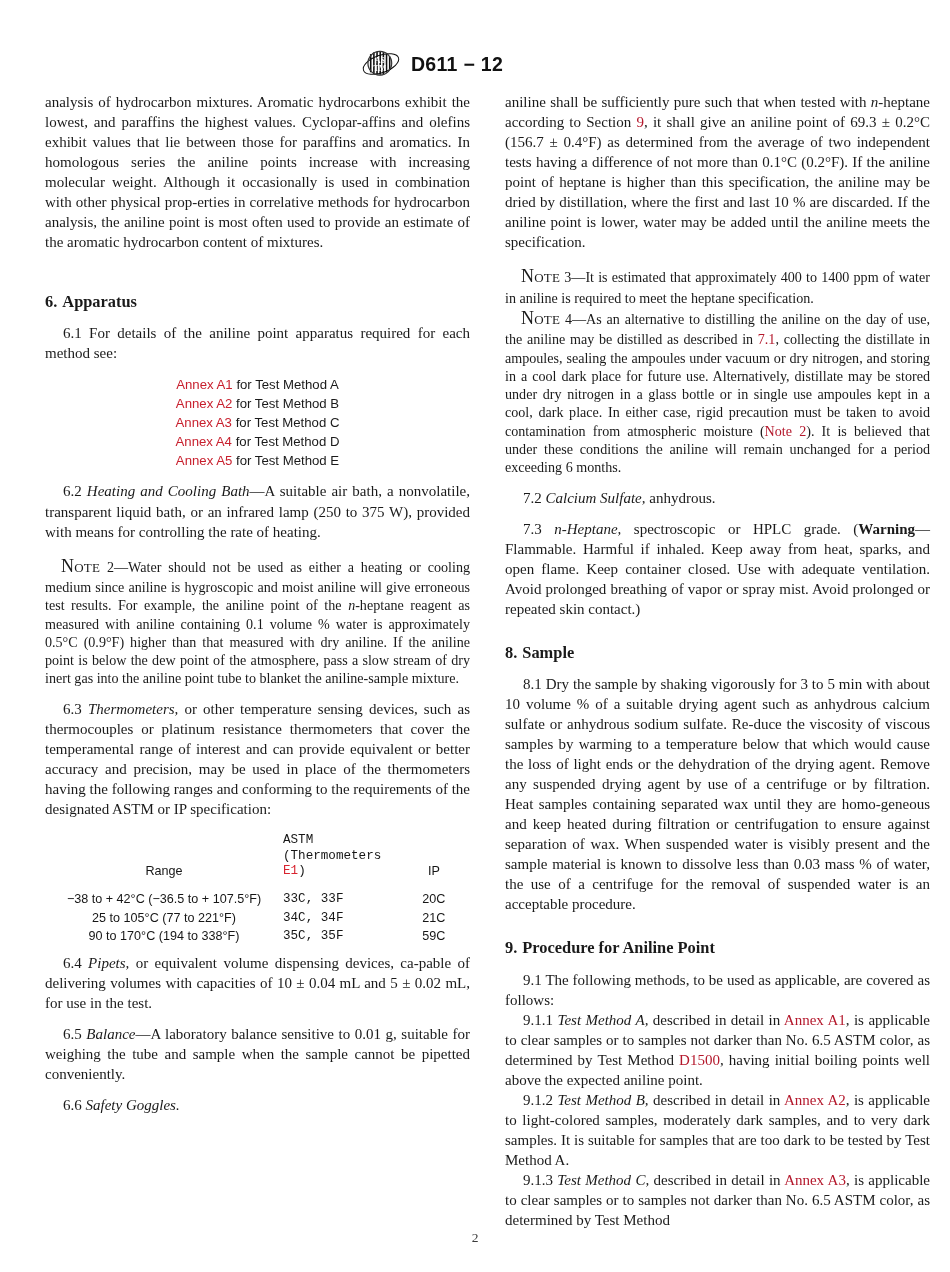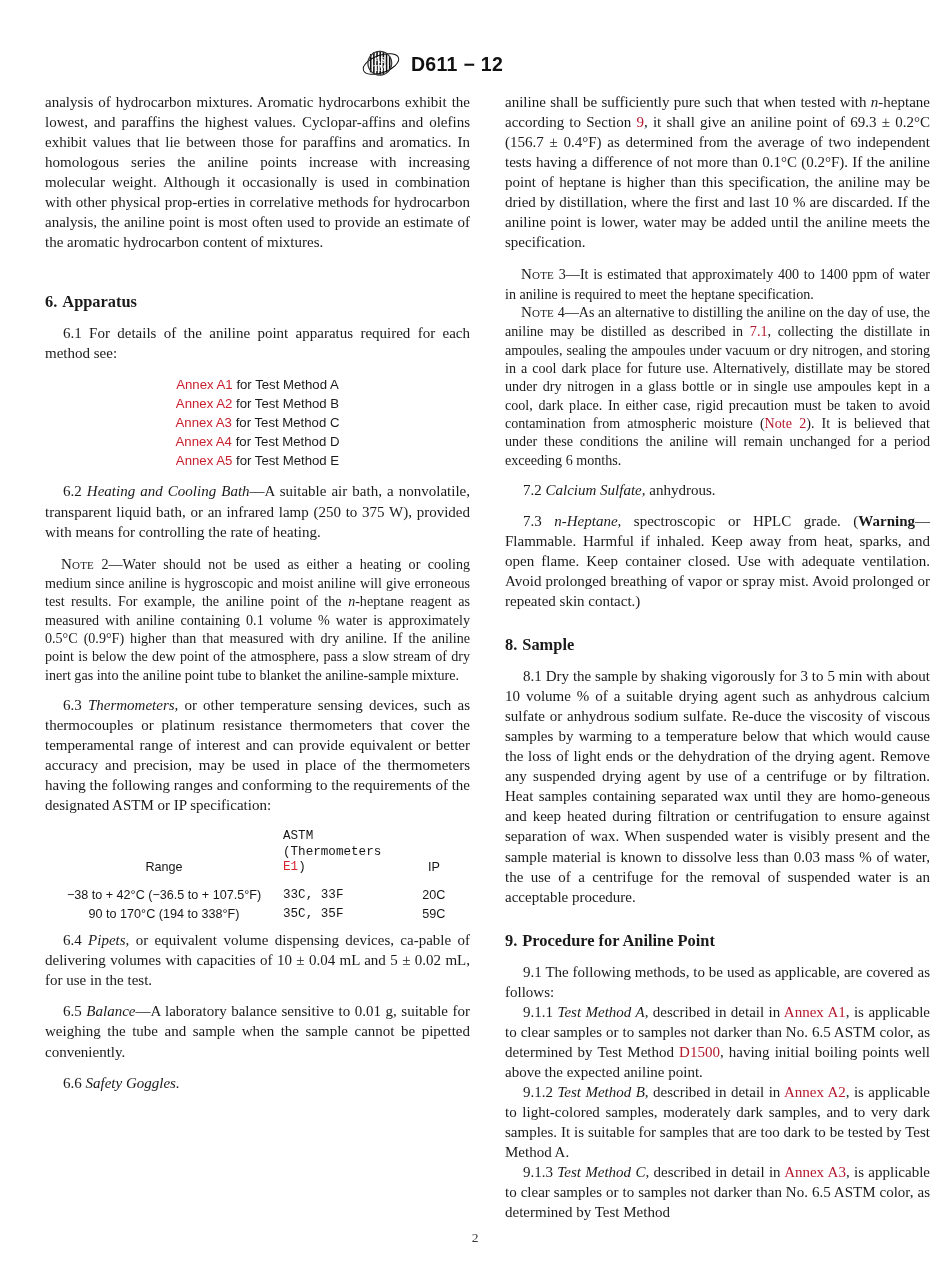--- a/index.html
+++ b/index.html
@@ -90,21 +90,21 @@
   .it { font-style: italic; }
   .bd { font-weight: bold; }
   .link {
     color: #c01328;
   }
   .link-serif { color: #b4182c; }
 
   
   .notelabel {
     font-variant: small-caps;
-    font-size: 15px;
+    font-size: 18px;
     letter-spacing: 0.2px;
   }
   p.note {
     font-size: 14.1px;
     line-height: 1.30;
     text-align: justify;
     text-indent: 16px;
     margin: 0;
   }
 
@@ -224,20 +224,25 @@
             <th class="c-ip">IP</th>
           </tr>
         </thead>
         <tbody>
           <tr>
             <td class="c-range">−38 to + 42°C (−36.5 to + 107.5°F)</td>
             <td class="c-astm">33C, 33F</td>
             <td class="c-ip">20C</td>
           </tr>
           <tr>
+            <td class="c-range">25 to 105°C (77 to 221°F)</td>
+            <td class="c-astm">34C, 34F</td>
+            <td class="c-ip">21C</td>
+          </tr>
+          <tr>
             <td class="c-range">90 to 170°C (194 to 338°F)</td>
             <td class="c-astm">35C, 35F</td>
             <td class="c-ip">59C</td>
           </tr>
         </tbody>
       </table>
 
       <p class="indent gap-sm"><span>6.4</span> <span class="it">Pipets,</span><span> or equivalent volume dispensing devices, ca-pable of delivering volumes with capacities of 10 ± 0.04 mL and 5 ± 0.02 mL, for use in the test.</span></p>
 
       <p class="indent gap"><span>6.5</span> <span class="it">Balance</span><span>—A laboratory balance sensitive to 0.01 g, suitable for weighing the tube and sample when the sample cannot be pipetted conveniently.</span></p>

